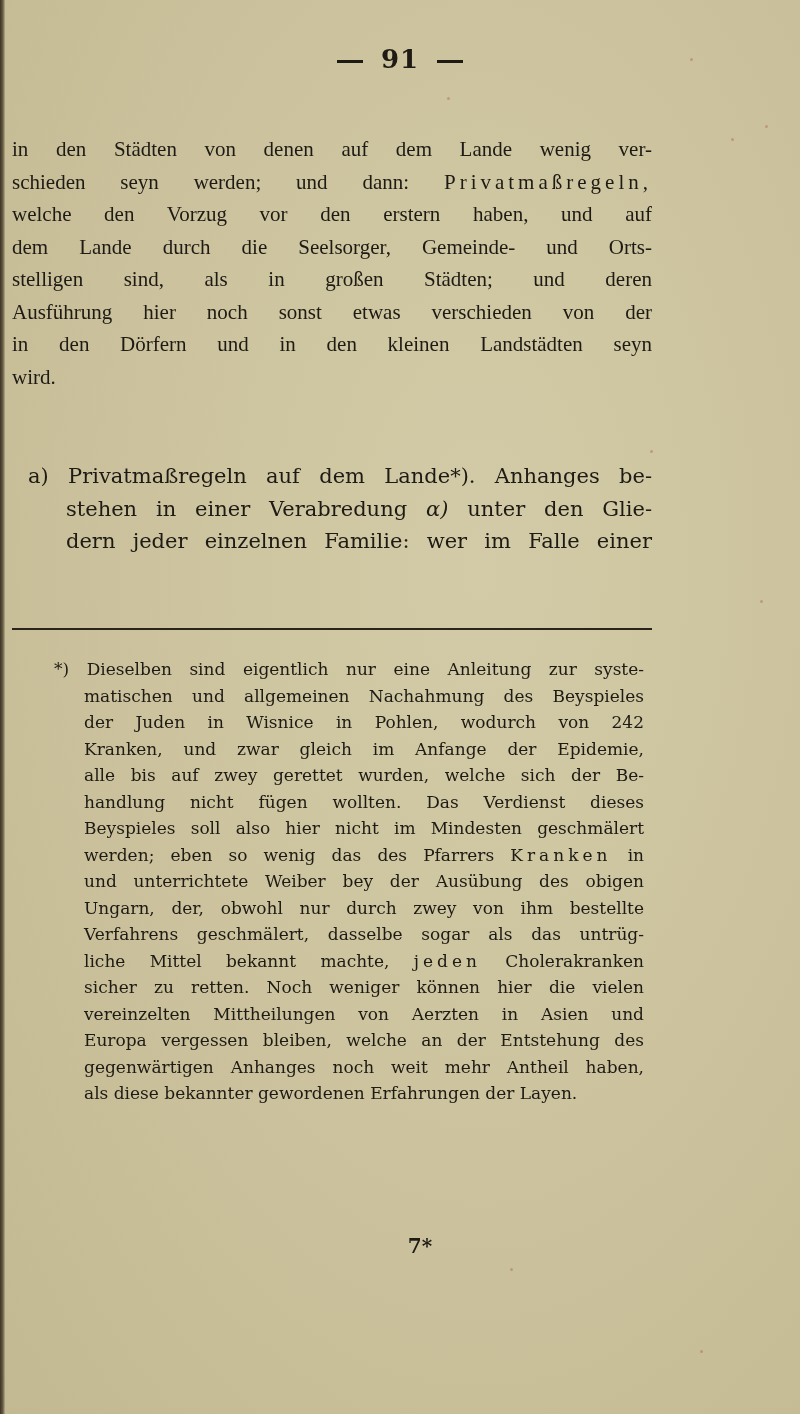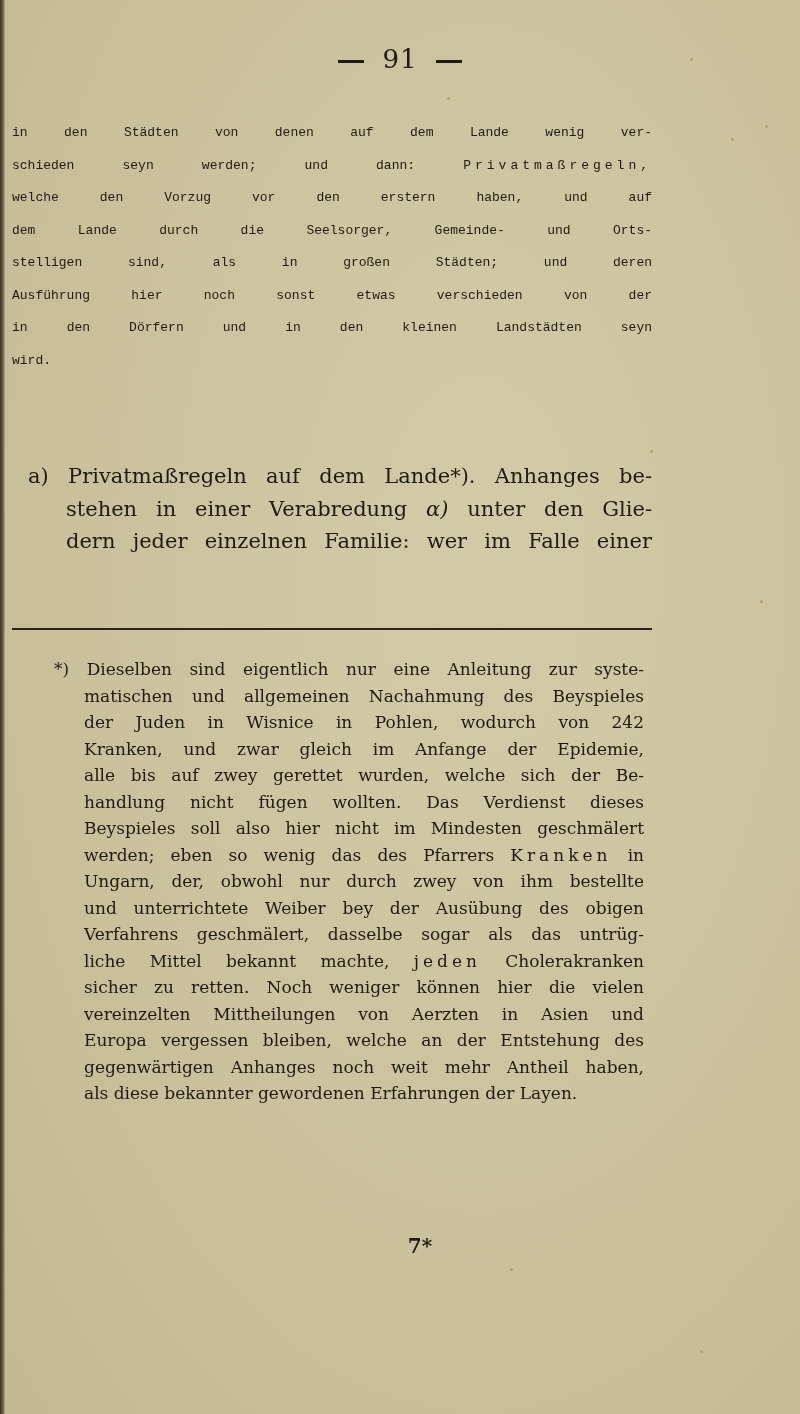--- a/index.html
+++ b/index.html
@@ -34,39 +34,39 @@
       border-radius: 50%;
       background: #b07a52;
       opacity: 0.55;
     }
     .page-header {
       position: absolute;
       left: 0; top: 44px;
       width: 800px;
       text-align: center;
       font-family: "DejaVu Serif", serif;
-      font-weight: normal;
+      font-weight: bold;
       font-size: 26px;
       letter-spacing: 1px;
     }
     .page-header .dash {
       display: inline-block;
       width: 26px;
       height: 3px;
       background: #1e1a14;
       vertical-align: middle;
       margin: 0 18px;
     }
     .body-text {
       position: absolute;
       left: 12px;
-      top: 117px;
+      top: 133px;
       width: 640px;
-      font-family: Liberation Mono, monospace;
-      font-size: 13px;
+      font-family: Liberation Serif, serif;
+      font-size: 21px;
       line-height: 32.5px;
     }
     .line {
       display: block;
       white-space: nowrap;
       text-align: justify;
       text-align-last: justify;
       height: 32.5px;
     }
     .line.last {
@@ -158,22 +158,22 @@
 
   <div class="footnote">
     <span class="line fn-first"><span>*)</span> <span>Dieselben sind eigentlich nur eine Anleitung zur syste-</span></span>
     <span class="line">matischen und allgemeinen Nachahmung des Beyspieles</span>
     <span class="line">der Juden in Wisnice in Pohlen, wodurch von 242</span>
     <span class="line">Kranken, und zwar gleich im Anfange der Epidemie,</span>
     <span class="line">alle bis auf zwey gerettet wurden, welche sich der Be-</span>
     <span class="line">handlung nicht fügen wollten. Das Verdienst dieses</span>
     <span class="line">Beyspieles soll also hier nicht im Mindesten geschmälert</span>
     <span class="line"><span>werden; eben so wenig das des Pfarrers</span> <span class="spaced">Kranken</span> <span>in</span></span>
+    <span class="line">und unterrichtete Weiber bey der Ausübung des obigen</span>
     <span class="line">Ungarn, der, obwohl nur durch zwey von ihm bestellte</span>
-    <span class="line">und unterrichtete Weiber bey der Ausübung des obigen</span>
     <span class="line">Verfahrens geschmälert, dasselbe sogar als das untrüg-</span>
     <span class="line"><span>liche Mittel bekannt machte,</span> <span class="spaced">jeden</span> <span>Cholerakranken</span></span>
     <span class="line">sicher zu retten. Noch weniger können hier die vielen</span>
     <span class="line">vereinzelten Mittheilungen von Aerzten in Asien und</span>
     <span class="line">Europa vergessen bleiben, welche an der Entstehung des</span>
     <span class="line">gegenwärtigen Anhanges noch weit mehr Antheil haben,</span>
     <span class="line last">als diese bekannter gewordenen Erfahrungen der Layen.</span>
   </div>
 
   <div class="signature">7*</div>

